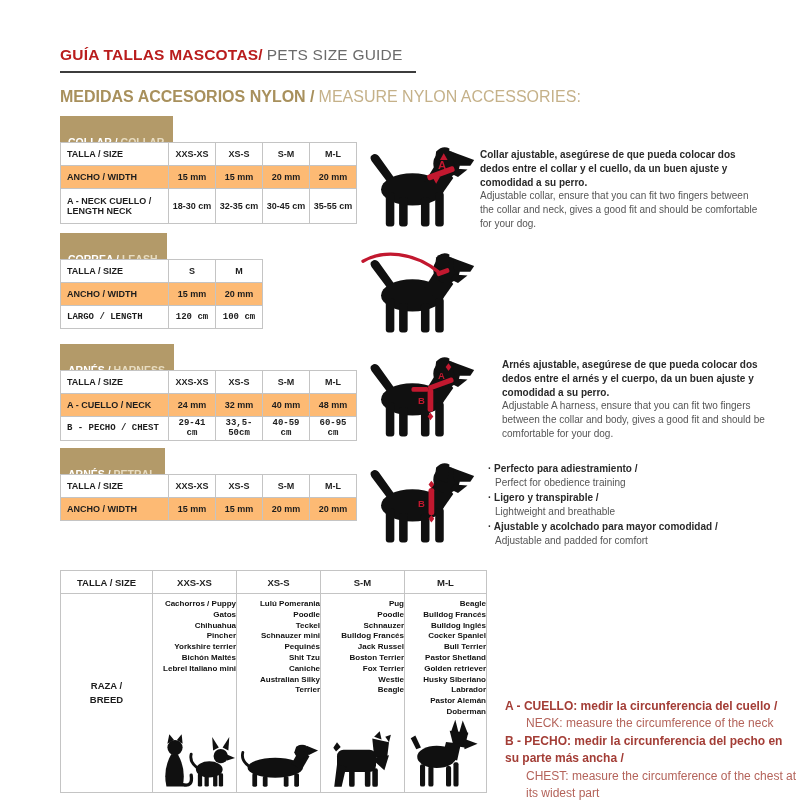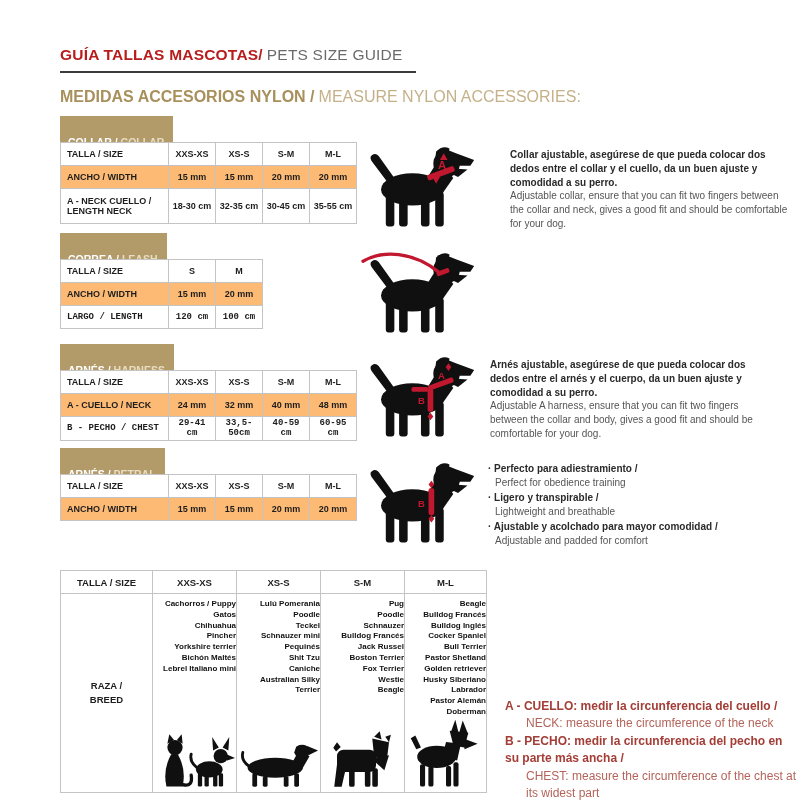--- a/index.html
+++ b/index.html
@@ -134,21 +134,21 @@
   <svg class="dog abs" style="left:356px;top:140px" viewBox="0 0 130 100">
     <use href="#dog-base"></use>
     <g fill="#c2182f">
       <rect x="72" y="32" width="30" height="6" rx="2" transform="rotate(-20 87 35)"></rect>
       <polygon points="90,14 86,21 94,21"></polygon>
       <polygon points="82,46 78,39 86,39"></polygon>
       <text x="84" y="30" font-size="12" font-weight="bold">A</text>
     </g>
   </svg>
 
-  <div class="abs desc" style="left:510px;top:148px">
+  <div class="abs desc" style="left:480px;top:148px">
     <span class="es">Collar ajustable, asegúrese de que pueda colocar dos dedos entre el collar y el cuello, da un buen ajuste y comodidad a su perro.</span>
     <span class="en">Adjustable collar, ensure that you can fit two fingers between the collar and neck, gives a good fit and should be comfortable for your dog.</span>
   </div>
 
   <div class="abs" style="left:60px;top:233px">
     <span class="badge">
       <span>CORREA /</span><span class="en">LEASH</span>
     </span>
   </div>
 
@@ -231,21 +231,21 @@
       <rect x="73" y="33" width="28" height="5.5" rx="2" transform="rotate(-20 87 36)"></rect>
       <rect x="73" y="41" width="6" height="24" rx="2"></rect>
       <rect x="56" y="39" width="18" height="5" rx="2"></rect>
       <polygon points="95,14 98,18 95,22 92,18"></polygon>
       <polygon points="76,66 79,70 76,74 73,70"></polygon>
       <text x="84" y="30" font-size="10" font-weight="bold">A</text>
       <text x="63" y="57" font-size="10" font-weight="bold">B</text>
     </g>
   </svg>
 
-  <div class="abs desc" style="left:490px;top:358px">
+  <div class="abs desc" style="left:502px;top:358px">
     <span class="es">Arnés ajustable, asegúrese de que pueda colocar dos dedos entre el arnés y el cuerpo, da un buen ajuste y comodidad a su perro.</span>
     <span class="en">Adjustable A harness, ensure that you can fit two fingers between the collar and body, gives a good fit and should be comfortable for your dog.</span>
   </div>
 
   <div class="abs" style="left:60px;top:448px">
     <span class="badge">
       <span>ARNÉS /</span><span class="en">PETRAL</span>
     </span>
   </div>
 

